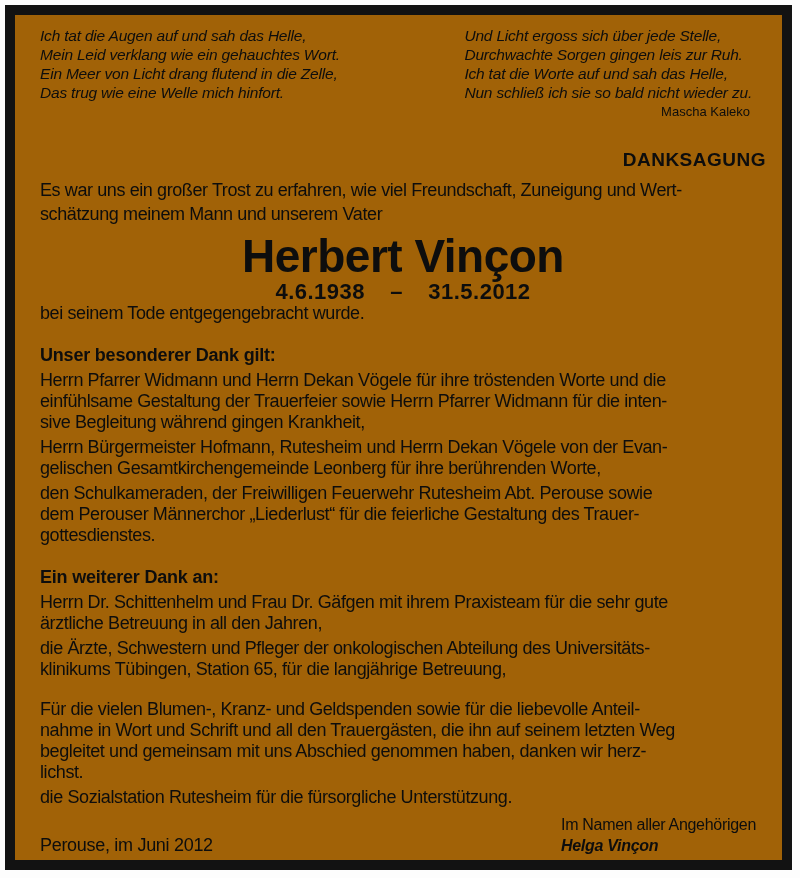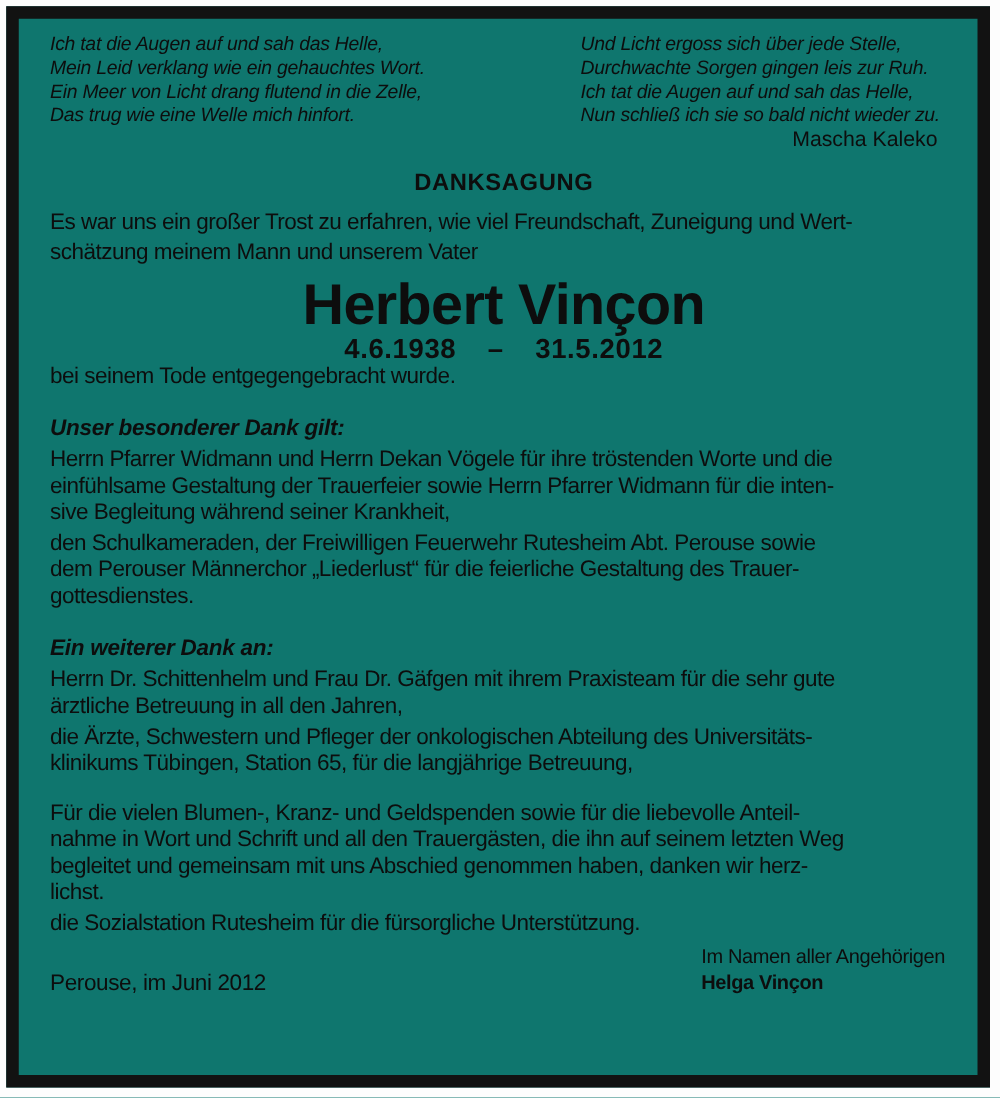--- a/index.html
+++ b/index.html
@@ -12,47 +12,47 @@
     position: relative;
     background: #fdfdfd;
     font-family: "Liberation Sans", sans-serif;
     color: #0d0d0d;
   }
   .sheet {
     position: absolute;
     inset: 5px 8px 8px 5px;
     box-sizing: border-box;
     border: 10px solid #121212;
-    background: #0f766e;
+    background: #a16207;
     padding: 11px 16px 6px 25px;
     overflow: hidden;
   }
   .pre { white-space: pre-wrap; }
 
   
   .poem-row {
     display: flex;
     justify-content: space-between;
     font-style: italic;
     font-size: 15.5px;
     line-height: 19px;
     letter-spacing: -0.2px;
   }
   .poem-col-right { padding-right: 14px; }
   .poem-attribution {
-    font-size: 17px;
+    font-size: 13px;
     line-height: 19px;
     text-align: right;
     padding-right: 16px;
   }
 
   
   .heading {
-    margin-top: 15px;
-    text-align: center;
+    margin-top: 28px;
+    text-align: right;
     font-weight: bold;
     font-size: 19px;
     line-height: 21px;
     letter-spacing: 0.5px;
   }
 
   
   .body-text {
     font-size: 18px;
     line-height: 21px;
@@ -79,21 +79,20 @@
   }
 
   .after-name { }
 
   .section-title {
     margin-top: 21px;
     font-weight: bold;
     font-size: 18px;
     line-height: 21px;
     letter-spacing: -0.2px;
-    font-style: italic;
   }
   .para { margin-top: 4px; }
   .closing { margin-top: 19px; }
 
   .footer-row {
     margin-top: 6px;
     display: flex;
     align-items: flex-end;
   }
   .place-date {
@@ -101,53 +100,55 @@
     line-height: 21px;
     letter-spacing: -0.3px;
   }
   .sign-block {
     margin-left: auto;
     padding-right: 10px;
     font-size: 16px;
     line-height: 21px;
     letter-spacing: -0.3px;
   }
-  .signature { font-weight: bold; }
+  .signature { font-weight: bold; font-style: italic; }
 </style>
 </head>
 <body>
 
 <div class="sheet">
 
   <div class="poem-row">
     <div class="pre">Ich tat die Augen auf und sah das Helle,
 Mein Leid verklang wie ein gehauchtes Wort.
 Ein Meer von Licht drang flutend in die Zelle,
 Das trug wie eine Welle mich hinfort.</div>
     <div class="pre poem-col-right">Und Licht ergoss sich über jede Stelle,
 Durchwachte Sorgen gingen leis zur Ruh.
-Ich tat die Augen auf und sah das Helle,
+Ich tat die Worte auf und sah das Helle,
 Nun schließ ich sie so bald nicht wieder zu.</div>
   </div>
   <div class="poem-attribution">Mascha Kaleko</div>
 
   <div class="heading">DANKSAGUNG</div>
 
   <div class="body-text intro pre">Es war uns ein großer Trost zu erfahren, wie viel Freundschaft, Zuneigung und Wert-
 schätzung meinem Mann und unserem Vater</div>
 
   <div class="deceased-name">Herbert Vinçon</div>
   <div class="dates">4.6.1938  –  31.5.2012</div>
 
   <div class="body-text after-name pre">bei seinem Tode entgegengebracht wurde.</div>
 
   <div class="section-title">Unser besonderer Dank gilt:</div>
   <div class="body-text para pre">Herrn Pfarrer Widmann und Herrn Dekan Vögele für ihre tröstenden Worte und die
 einfühlsame Gestaltung der Trauerfeier sowie Herrn Pfarrer Widmann für die inten-
-sive Begleitung während seiner Krankheit,</div>
+sive Begleitung während gingen Krankheit,</div>
+  <div class="body-text para pre">Herrn Bürgermeister Hofmann, Rutesheim und Herrn Dekan Vögele von der Evan-
+gelischen Gesamtkirchengemeinde Leonberg für ihre berührenden Worte,</div>
   <div class="body-text para pre">den Schulkameraden, der Freiwilligen Feuerwehr Rutesheim Abt. Perouse sowie
 dem Perouser Männerchor „Liederlust“ für die feierliche Gestaltung des Trauer-
 gottesdienstes.</div>
 
   <div class="section-title">Ein weiterer Dank an:</div>
   <div class="body-text para pre">Herrn Dr. Schittenhelm und Frau Dr. Gäfgen mit ihrem Praxisteam für die sehr gute
 ärztliche Betreuung in all den Jahren,</div>
   <div class="body-text para pre">die Ärzte, Schwestern und Pfleger der onkologischen Abteilung des Universitäts-
 klinikums Tübingen, Station 65, für die langjährige Betreuung,</div>
   <div class="body-text closing pre">Für die vielen Blumen-, Kranz- und Geldspenden sowie für die liebevolle Anteil-

